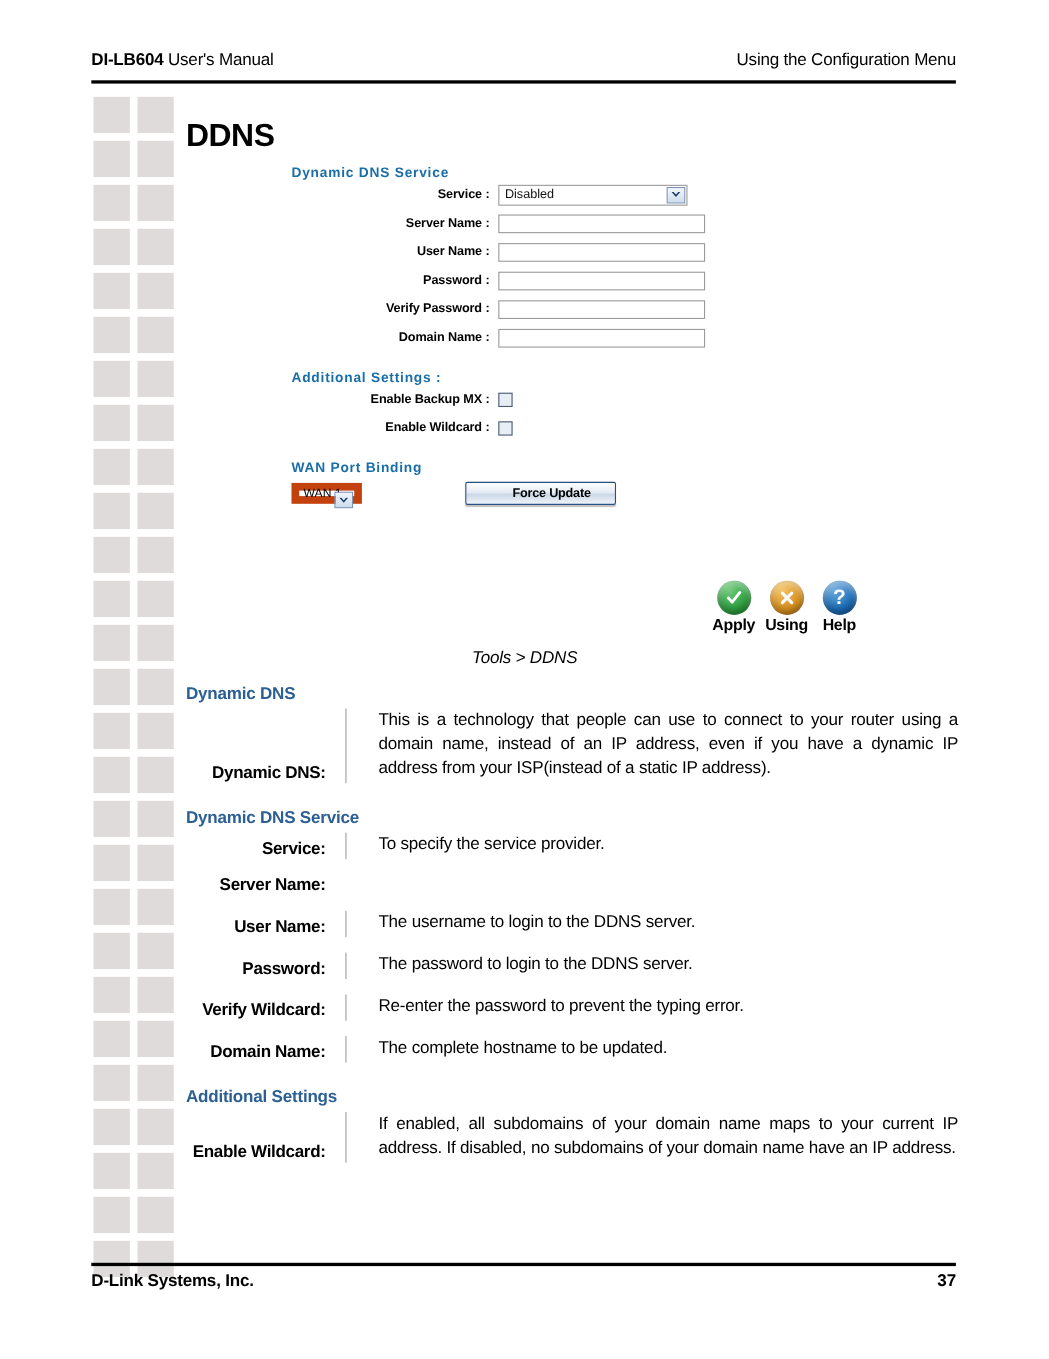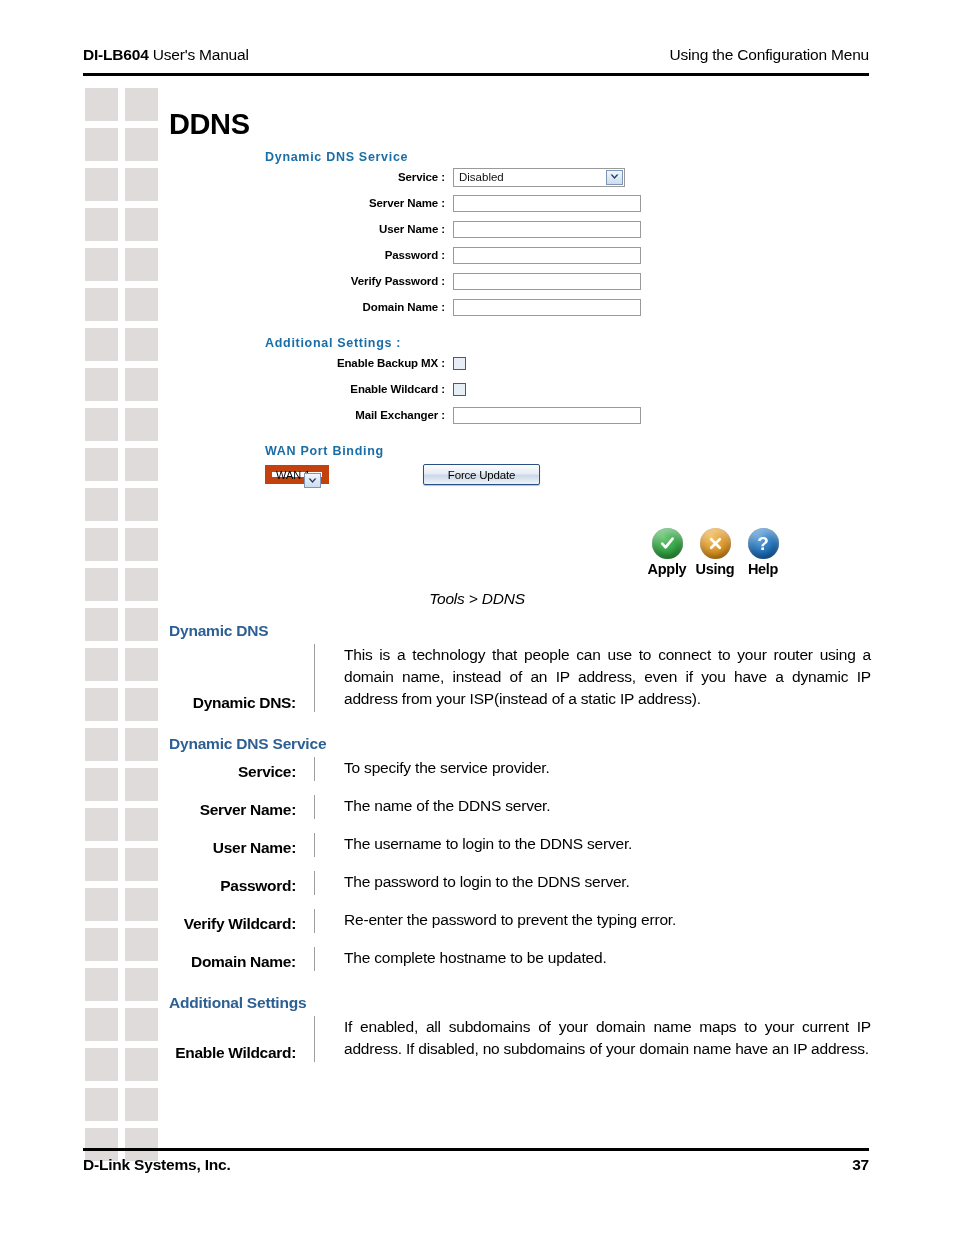--- a/index.html
+++ b/index.html
@@ -163,24 +163,25 @@
     margin-left: 94px;
     width: 115px;
     height: 19px;
     border: 1px solid #2a4f85;
     border-radius: 2px;
     background: linear-gradient(to bottom, #fdfefe 0%, #e6ecf4 45%, #ccd8e8 55%, #eef3f9 100%);
     display: flex;
     align-items: center;
     justify-content: center;
     font-size: 11.5px;
-    font-weight: 400;
+    font-weight: 700;
     color: #000;
     letter-spacing: -0.2px;
     box-shadow: 0 1px 1px rgba(0,0,0,0.25);
+    padding-left: 20px;
   }
 
   
   .acm {
     position: absolute;
     left: 643px;
     top: 528px;
     display: flex;
     align-items: flex-start;
   }
@@ -427,26 +428,20 @@
       </div>
   </div>
 
   <div class="cfg-row">
     <div class="cfg-label">Enable Wildcard :</div>
     <div class="cfg-field">
         <div class="cfg-check"></div>
       </div>
   </div>
 
-  <div class="cfg-row">
-    <div class="cfg-label">Mail Exchanger :</div>
-    <div class="cfg-field">
-        <div class="txtbox"></div>
-      </div>
-  </div>
 
   <div class="gap-block"></div>
 
   <div class="cfg-heading">WAN Port Binding</div>
 
   <div class="wan-row">
     <div class="wanbox">
       <span class="selval">WAN 1</span>
       <span class="sel-arrow">
         <svg width="9" height="6" viewBox="0 0 9 6">
@@ -497,21 +492,20 @@
   <div class="sec-gap"></div>
 
   <div>
     <div class="sec-heading">Dynamic DNS Service</div>
     <div class="def-row">
       <div class="def-term">Service:</div>
       <div class="def-desc">To specify the service provider.</div>
     </div>
     <div class="def-row">
       <div class="def-term">Server Name:</div>
-      <div class="def-desc">The name of the DDNS server.</div>
     </div>
     <div class="def-row">
       <div class="def-term">User Name:</div>
       <div class="def-desc">The username to login to the DDNS server.</div>
     </div>
     <div class="def-row">
       <div class="def-term">Password:</div>
       <div class="def-desc">The password to login to the DDNS server.</div>
     </div>
     <div class="def-row">

